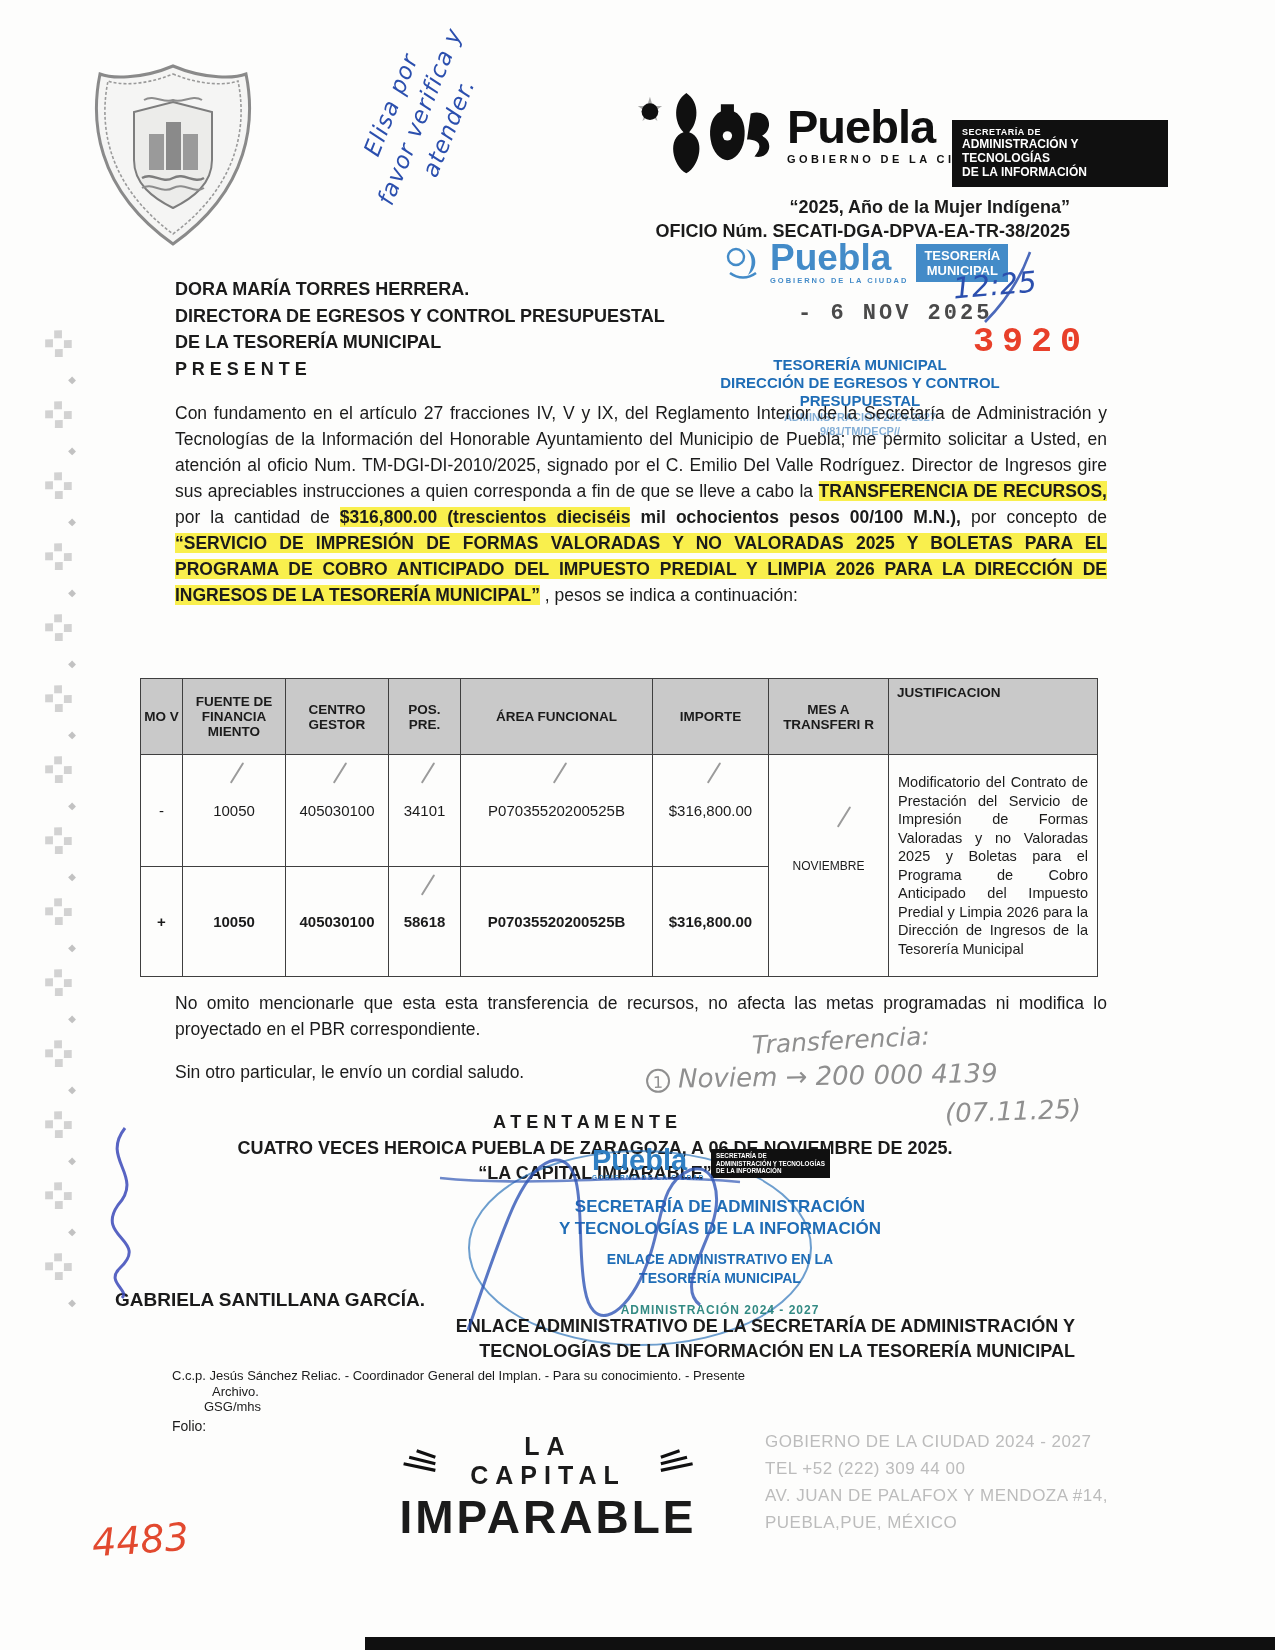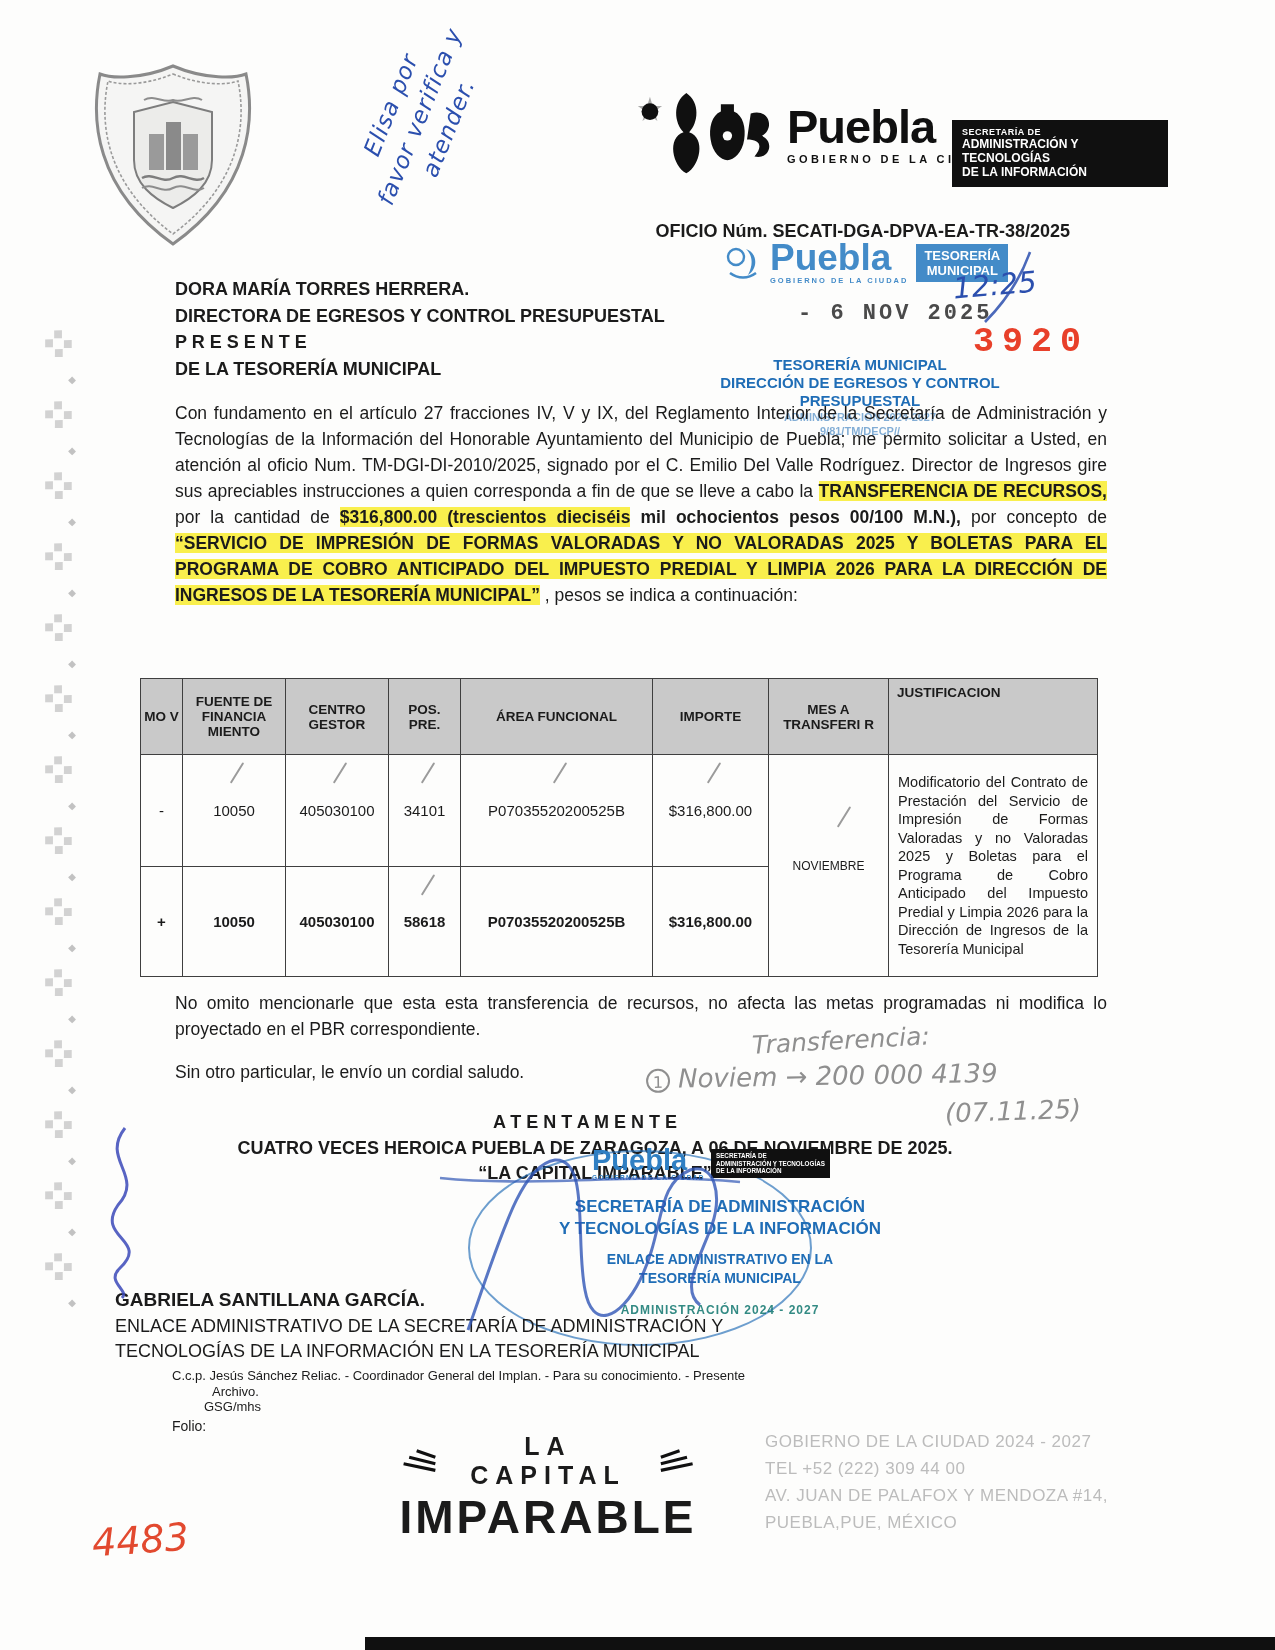--- a/index.html
+++ b/index.html
@@ -101,21 +101,21 @@
   .seal-minibox { background:#101010; color:#fff; font-size:6.3px; font-weight:bold; line-height:7.5px;
                   padding:3px 5px; margin-top:3px; }
   .seal-lines { left:520px; top:1196px; width:400px; text-align:center; color:#1f6db6; font-weight:bold; }
   .seal-lines .big { font-size:17px; line-height:22px; }
   .seal-lines .med { font-size:14px; line-height:19px; }
   .seal-lines .gap { height:10px; }
   .seal-admin { left:560px; top:1303px; width:320px; text-align:center; color:#0f766e;
                 font-size:12px; font-weight:bold; letter-spacing:1px; opacity:.85; }
 
   .signer-name  { left:115px; top:1289px; width:960px; text-align:left; font-weight:bold; font-size:19px; }
-  .signer-title { left:115px; top:1314px; width:960px; text-align:left; font-weight:normal; font-size:18px;
+  .signer-title { left:115px; top:1314px; width:960px; text-align:right; font-weight:bold; font-size:18px;
                   line-height:25px; }
 
   .ccp      { left:172px; top:1368px; font-size:13px; }
   .archivo  { left:212px; top:1384px; font-size:13px; }
   .initials { left:204px; top:1399px; font-size:13px; }
   .folio    { left:172px; top:1418px; font-size:14px; }
 
   
   .cap-logo { left:398px; top:1432px; width:300px; text-align:center; }
   .cap-top  { display:flex; align-items:center; justify-content:center; gap:10px; }
@@ -201,20 +201,21 @@
       <div class="brand-sub">GOBIERNO DE LA CIUDAD</div>
     </div>
   </div>
 
   <div class="abs sec-box">
     <div class="l1">SECRETARÍA DE</div>
     <div class="l2">ADMINISTRACIÓN Y TECNOLOGÍAS</div>
     <div class="l2">DE LA INFORMACIÓN</div>
   </div>
 
+  <div class="abs year-legend">“2025, Año de la Mujer Indígena”</div>
   <div class="abs oficio-line">OFICIO Núm. SECATI-DGA-DPVA-EA-TR-38/2025</div>
 
   <div class="abs rstamp">
     <svg width="38" height="40" viewBox="0 0 38 40">
       <circle cx="12" cy="14" r="8" fill="none" stroke="#2f7fc3" stroke-width="2.4"></circle>
       <path d="M22,6 C34,10 34,26 24,32 C30,20 28,12 22,6 Z" fill="#2f7fc3"></path>
       <path d="M6,30 C14,36 24,36 32,30" fill="none" stroke="#2f7fc3" stroke-width="2.4"></path>
     </svg>
     <div class="nameblock">
       <div class="pname">Puebla</div>
@@ -226,22 +227,22 @@
     </div>
   </div>
 
   <div class="abs date-stamp">- 6 NOV 2025</div>
   <div class="abs time-hand">12:25</div>
   <div class="abs rec-number">3920</div>
 
   <div class="abs recipient">
     <div>DORA MARÍA TORRES HERRERA.</div>
     <div>DIRECTORA DE EGRESOS Y CONTROL PRESUPUESTAL</div>
+    <div>DE LA TESORERÍA MUNICIPAL</div>
     <div>P R E S E N T E</div>
-    <div>DE LA TESORERÍA MUNICIPAL</div>
   </div>
 
   <div class="abs dept-stamp">
     <div>TESORERÍA MUNICIPAL</div>
     <div>DIRECCIÓN DE EGRESOS Y CONTROL</div>
     <div>PRESUPUESTAL</div>
     <div class="faint">ADMINISTRACIÓN 2024-2027</div>
     <div class="faint">9/81/TM/DECP//</div>
   </div>
 

